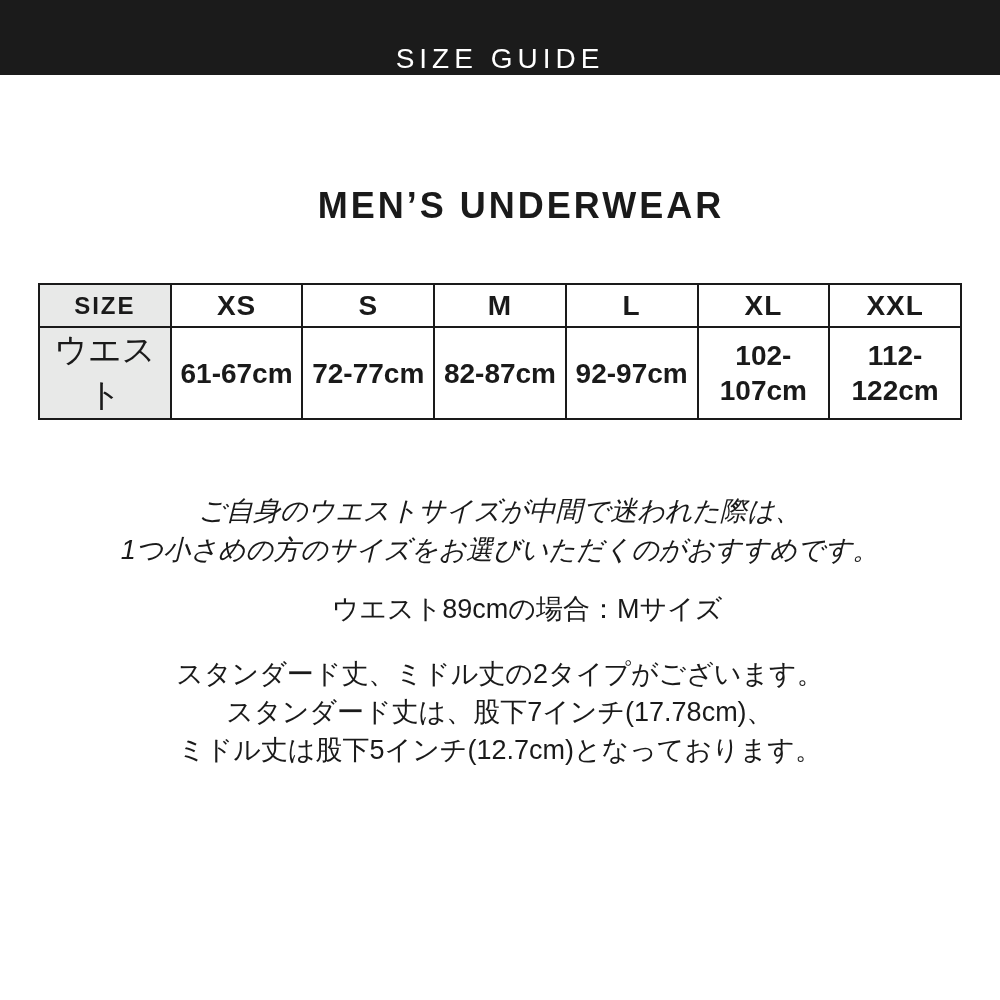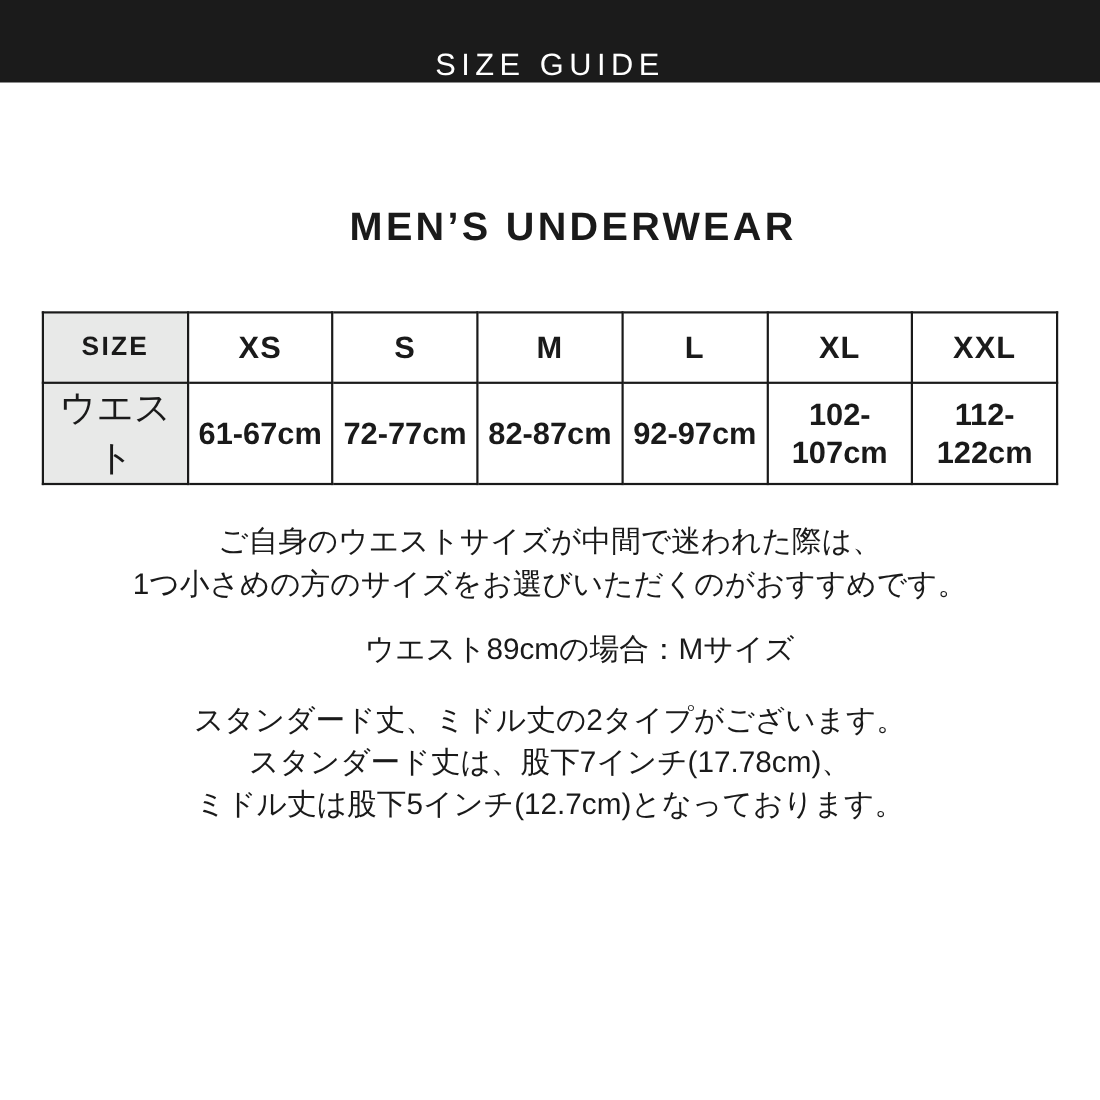--- a/index.html
+++ b/index.html
@@ -49,21 +49,21 @@
     border-collapse: collapse;
     table-layout: fixed;
     border: 2px solid #1a1a1a;
   }
   .size-table th, .size-table td {
     border: 2px solid #1a1a1a;
     text-align: center;
     vertical-align: middle;
     padding: 0 5px;
   }
-  .size-table .header-row { height: 64px; }
+  .size-table .header-row { height: 43px; }
   .size-table .data-row { height: 86px; }
   .cell-gray { background: #e8e9e8; }
   .corner-cell {
     font-size: 24px;
     font-weight: bold;
     letter-spacing: 2px;
   }
   .size-col-cell {
     font-size: 28px;
     font-weight: bold;
@@ -74,21 +74,21 @@
     font-weight: normal;
   }
   .value-cell {
     font-size: 28px;
     font-weight: bold;
     line-height: 1.25;
   }
 
   
   .note { font-size: 27px; line-height: 39px; color: #1a1a1a; }
-  .advice { margin-top: 32px; text-align: center; }
+  .advice { margin-top: 72px; text-align: center; font-style: italic; }
   .examples {
     margin: 20px auto 0 auto;
     width: fit-content;
     text-align: left;
   }
   .ghost-prefix { visibility: hidden; }
   .length-info { margin-top: 26px; text-align: center; line-height: 38px; }
 </style>
 </head>
 <body>

